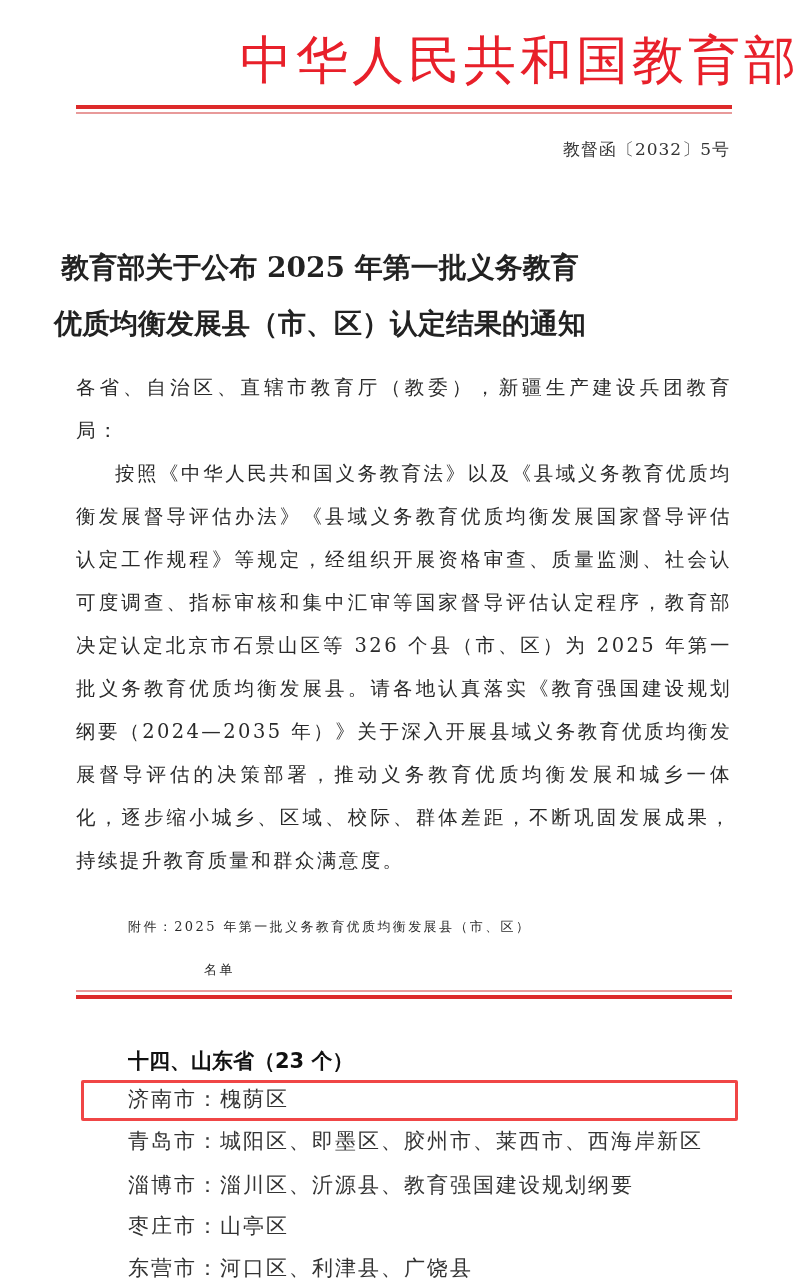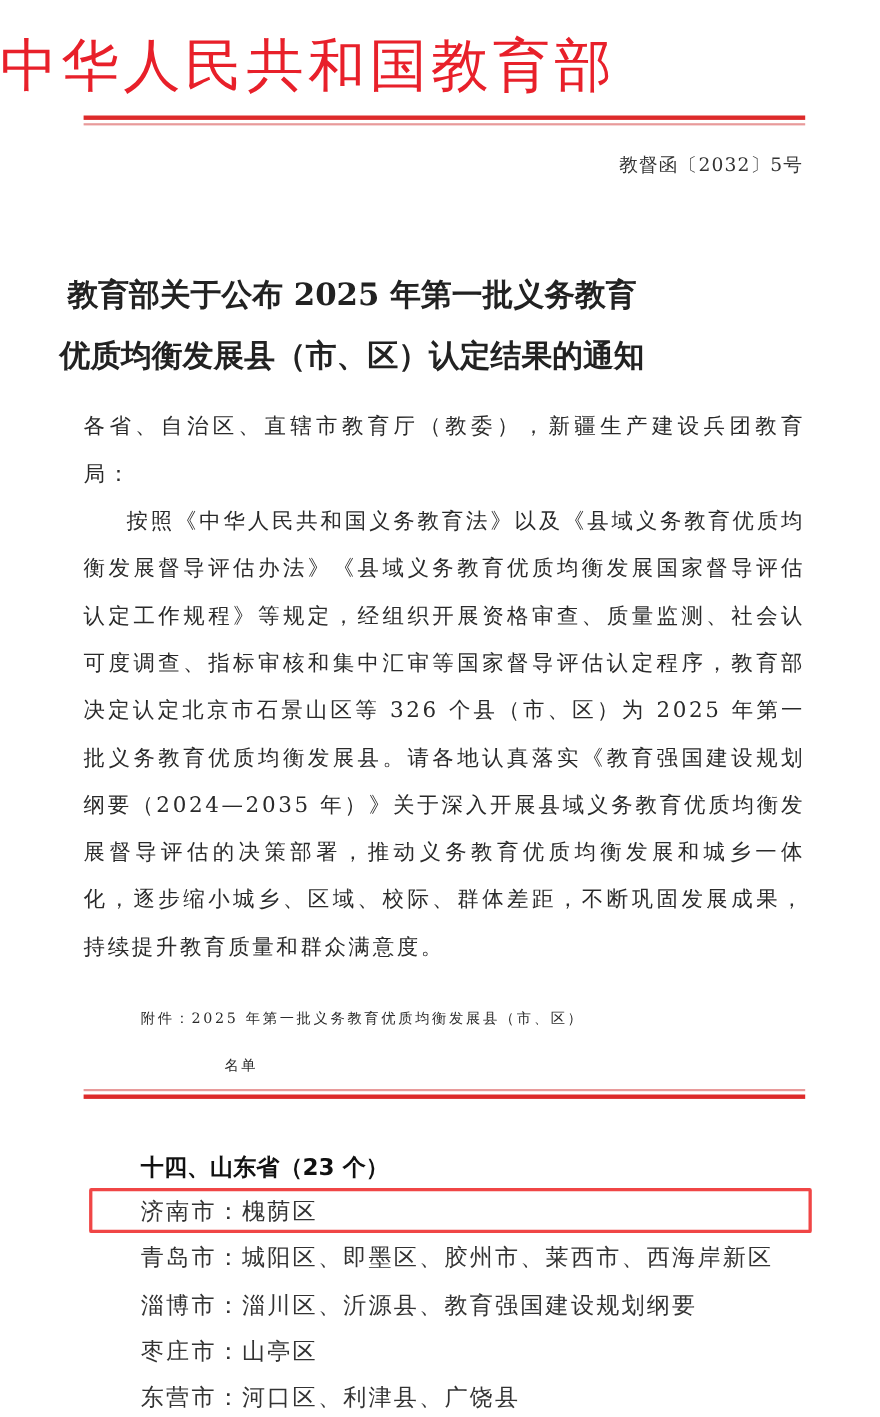--- a/index.html
+++ b/index.html
@@ -1,34 +1,34 @@
 <!DOCTYPE html>
 <html><head>
 <meta charset="utf-8">
 <style>
   html, body { margin:0; padding:0; background:#ffffff; }
   body { width:800px; height:1288px; position:relative; overflow:hidden;
          font-family:"DejaVu Serif", "Liberation Serif", serif; color:#222; }
   .abs { position:absolute; }
-  .masthead { left:0; width:800px; top:28px; text-align:left;
+  .masthead { left:0; width:800px; top:28px; text-align:right;
               font-family:"DejaVu Serif", "Liberation Serif", serif;
               font-size:52px; letter-spacing:4px; line-height:64px; }
   .rule-thick { height:4px; }
   .rule-thin { height:2px; }
   .docno { right:70px; top:138px; font-size:17px; letter-spacing:1px; color:#333; }
   .title { left:0; width:640px; text-align:center; font-weight:bold;
            font-size:28px; line-height:56px; top:240px; color:#222; }
   .para { left:76px; width:656px; font-size:19.5px; line-height:43px;
           letter-spacing:2.4px; color:#2a2a2a; text-align:justify; }
   .indent { text-indent:2em; }
   .attach { left:128px; width:612px; font-size:13px; line-height:43px;
             letter-spacing:2.4px; color:#2a2a2a; }
   .list-head { left:128px; top:1047px; font-size:21px; font-weight:bold;
                font-family:"DejaVu Sans","Liberation Sans",sans-serif; color:#111; }
-  .list-row { left:128px; font-size:21px; letter-spacing:2px; color:#333; line-height:30px; }
+  .list-row { left:128px; font-size:21px; letter-spacing:2px; color:#333; line-height:30px;font-family:Liberation Mono, monospace; }
   .highlight { left:81px; top:1080px; width:651px; height:35px;
                border:3px solid #f04646; border-radius:2px; }
 </style>
 </head>
 <body>
 
 <div class="abs masthead" style="color:#e8202a;">中华人民共和国教育部</div>
 
 <div class="abs rule-thick" style="left:76px; width:656px; top:105px; background:#dd2a2a;"></div>
 <div class="abs rule-thin" style="left:76px; width:656px; top:112px; background:#e89a9a;"></div>

